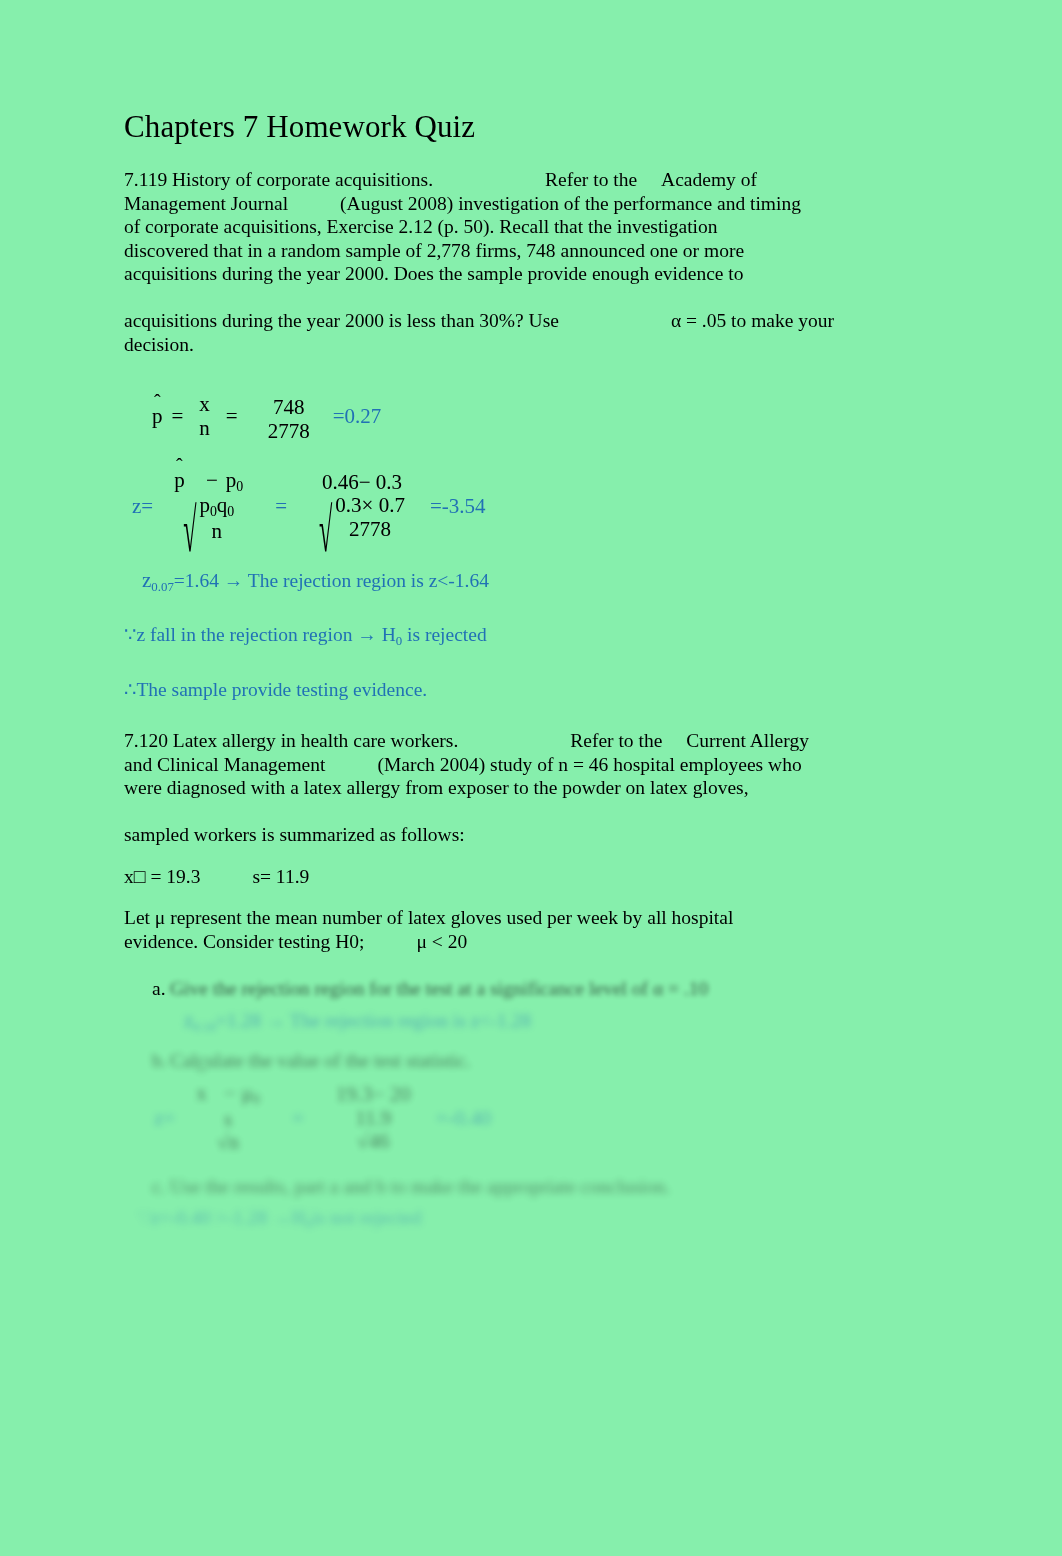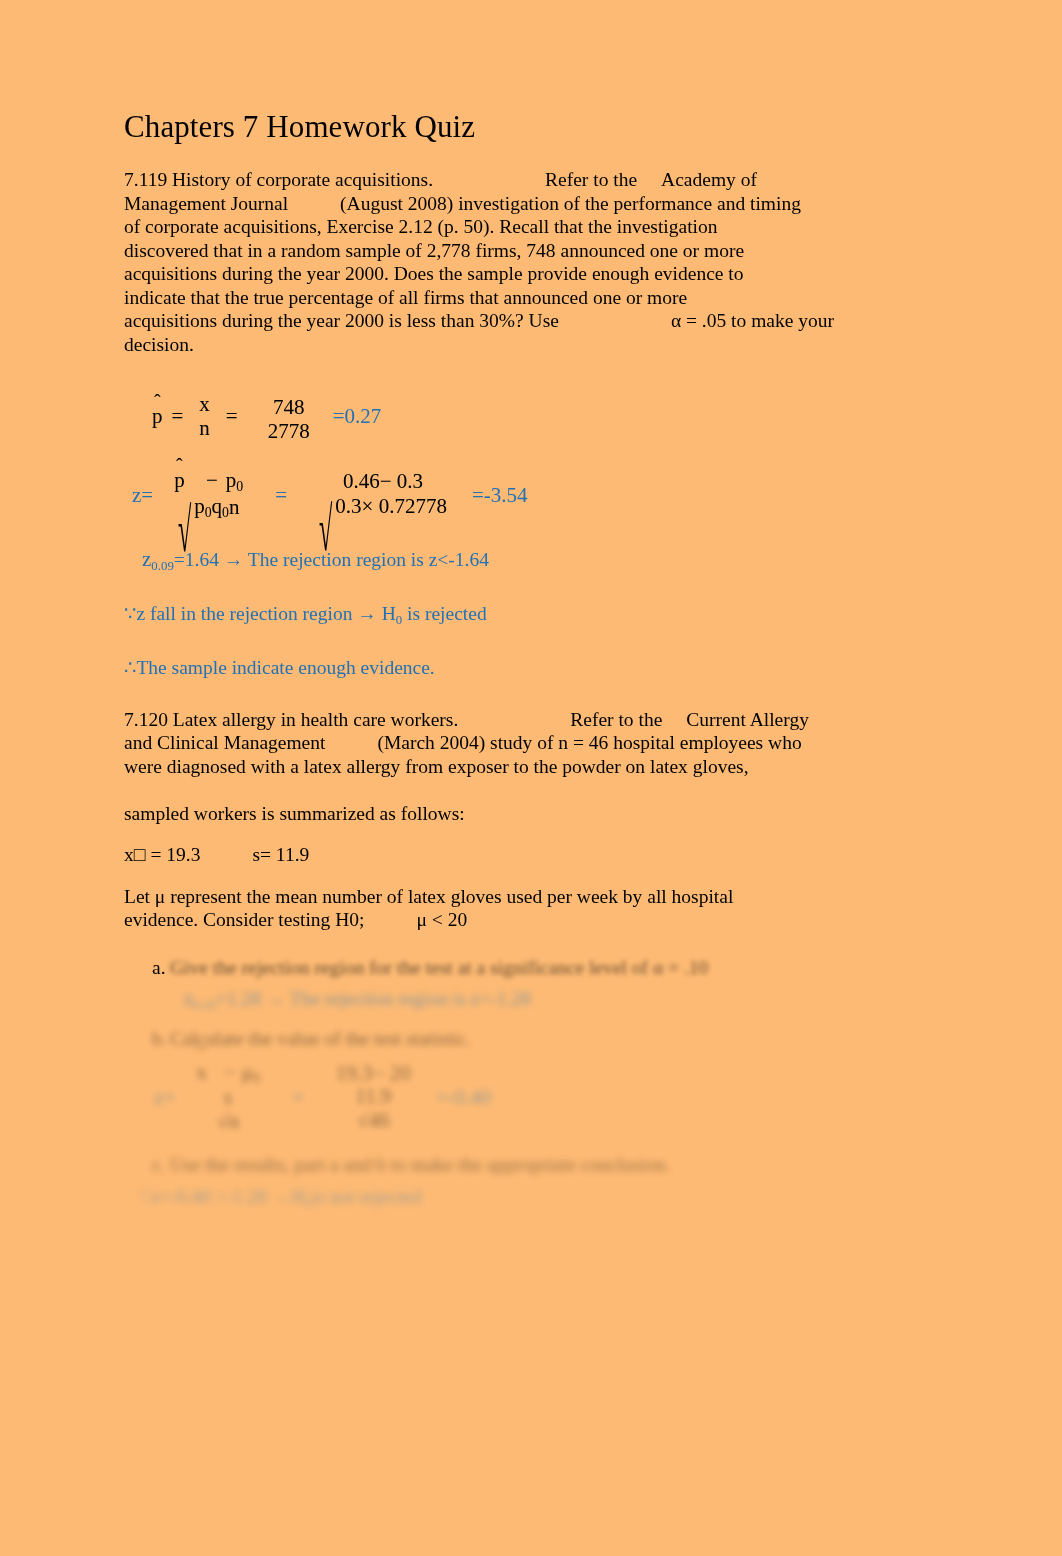--- a/index.html
+++ b/index.html
@@ -11,21 +11,21 @@
     width: 1062px;
     height: 1556px;
     font-family: "Liberation Serif", "DejaVu Serif", serif;
     color: #000000;
     -webkit-font-smoothing: antialiased;
   }
   .page {
     position: relative;
     width: 1062px;
     height: 1556px;
-    background: #fdba74;
+    background: #86efac;
     overflow: hidden;
   }
   .content {
     position: absolute;
     left: 124px;
     top: 108px;
     width: 790px;
   }
 
   
@@ -109,21 +109,21 @@
     font-size: 1.15em;
     display: flex;
     align-items: flex-start;
     padding-right: 1px;
     transform: scaleY(2.55) translateY(0.5px);
     transform-origin: top center;
     font-weight: 300;
   }
   .radical .radicand {
     display: inline-flex;
-    flex-direction: row;
+    flex-direction: column;
     align-items: center;
     justify-content: space-between;
     padding-left: 2px;
     font-family: Liberation Serif, serif;
   }
 
   
   .eq-obj {
     position: relative;
     display: inline-flex;
@@ -169,21 +169,21 @@
     <h1 class="doc-title">Chapters 7 Homework Quiz</h1>
 
     <div>
 
       <p class="para">
         <span>7.119 History of corporate acquisitions.</span><span class="gap-lg"></span><span>Refer to the</span><span class="gap-sm"></span><span class="ital-ref">Academy of</span><br>
         <span class="ital-ref">Management Journal</span><span class="gap-md"></span><span>(August 2008) investigation of the performance and timing</span><br>
         <span>of corporate acquisitions, Exercise 2.12 (p. 50). Recall that the investigation</span><br>
         <span>discovered that in a random sample of 2,778 firms, 748 announced one or more</span><br>
         <span>acquisitions during the year 2000. Does the sample provide enough evidence to</span><br>
-        <span>indicate that the true percentage of all firms that announced one or more</span><br>
+        <br>
         <span>acquisitions during the year 2000 is less than 30%? Use</span><span class="gap-lg"></span><span>α = .05 to make your</span><br>
         <span>decision.</span>
       </p>
 
       <div class="spacer-22"></div>
 
       <div class="eq" style="margin-left: 24px; margin-bottom: 22px;">
         <span class="eq-obj">
           <span class="hat-wrap">
             <span class="hat">ˆ</span>
@@ -235,32 +235,32 @@
                   <span>2778</span>
                 </span>
               </span>
             </span>
           </span>
         </span>
         <span class="blue" style="margin-left:14px; font-size:21px;">=-3.54</span>
       </div>
 
       <p class="ans-line" style="padding-left:18px;">
-        <span style="font-size:21px;">z</span><span class="sub">0.09</span><span class="gap-xs"></span><span>=1.64 → The rejection region is z&lt;-1.64</span>
+        <span style="font-size:21px;">z</span><span class="sub">0.07</span><span class="gap-xs"></span><span>=1.64 → The rejection region is z&lt;-1.64</span>
       </p>
 
       <div class="spacer-14"></div>
 
       <p class="ans-line">
         <span>∵z fall in the rejection region → H</span><span class="gap-md"></span><span class="sub">0</span> <span>is rejected</span>
       </p>
 
       <div class="spacer-14"></div>
 
-      <p class="ans-line">∴The sample indicate enough evidence.</p>
+      <p class="ans-line">∴The sample provide testing evidence.</p>
     </div>
 
     <div class="spacer-18"></div>
 
     <div>
 
       <p class="para">
         <span>7.120 Latex allergy in health care workers.</span><span class="gap-lg"></span><span>Refer to the</span><span class="gap-sm"></span><span class="ital-ref">Current Allergy</span><br>
         <span class="ital-ref">and Clinical Management</span><span class="gap-md"></span><span>(March 2004) study of n = 46 hospital employees who</span><br>
         <span>were diagnosed with a latex allergy from exposer to the powder on latex gloves,</span><br>

